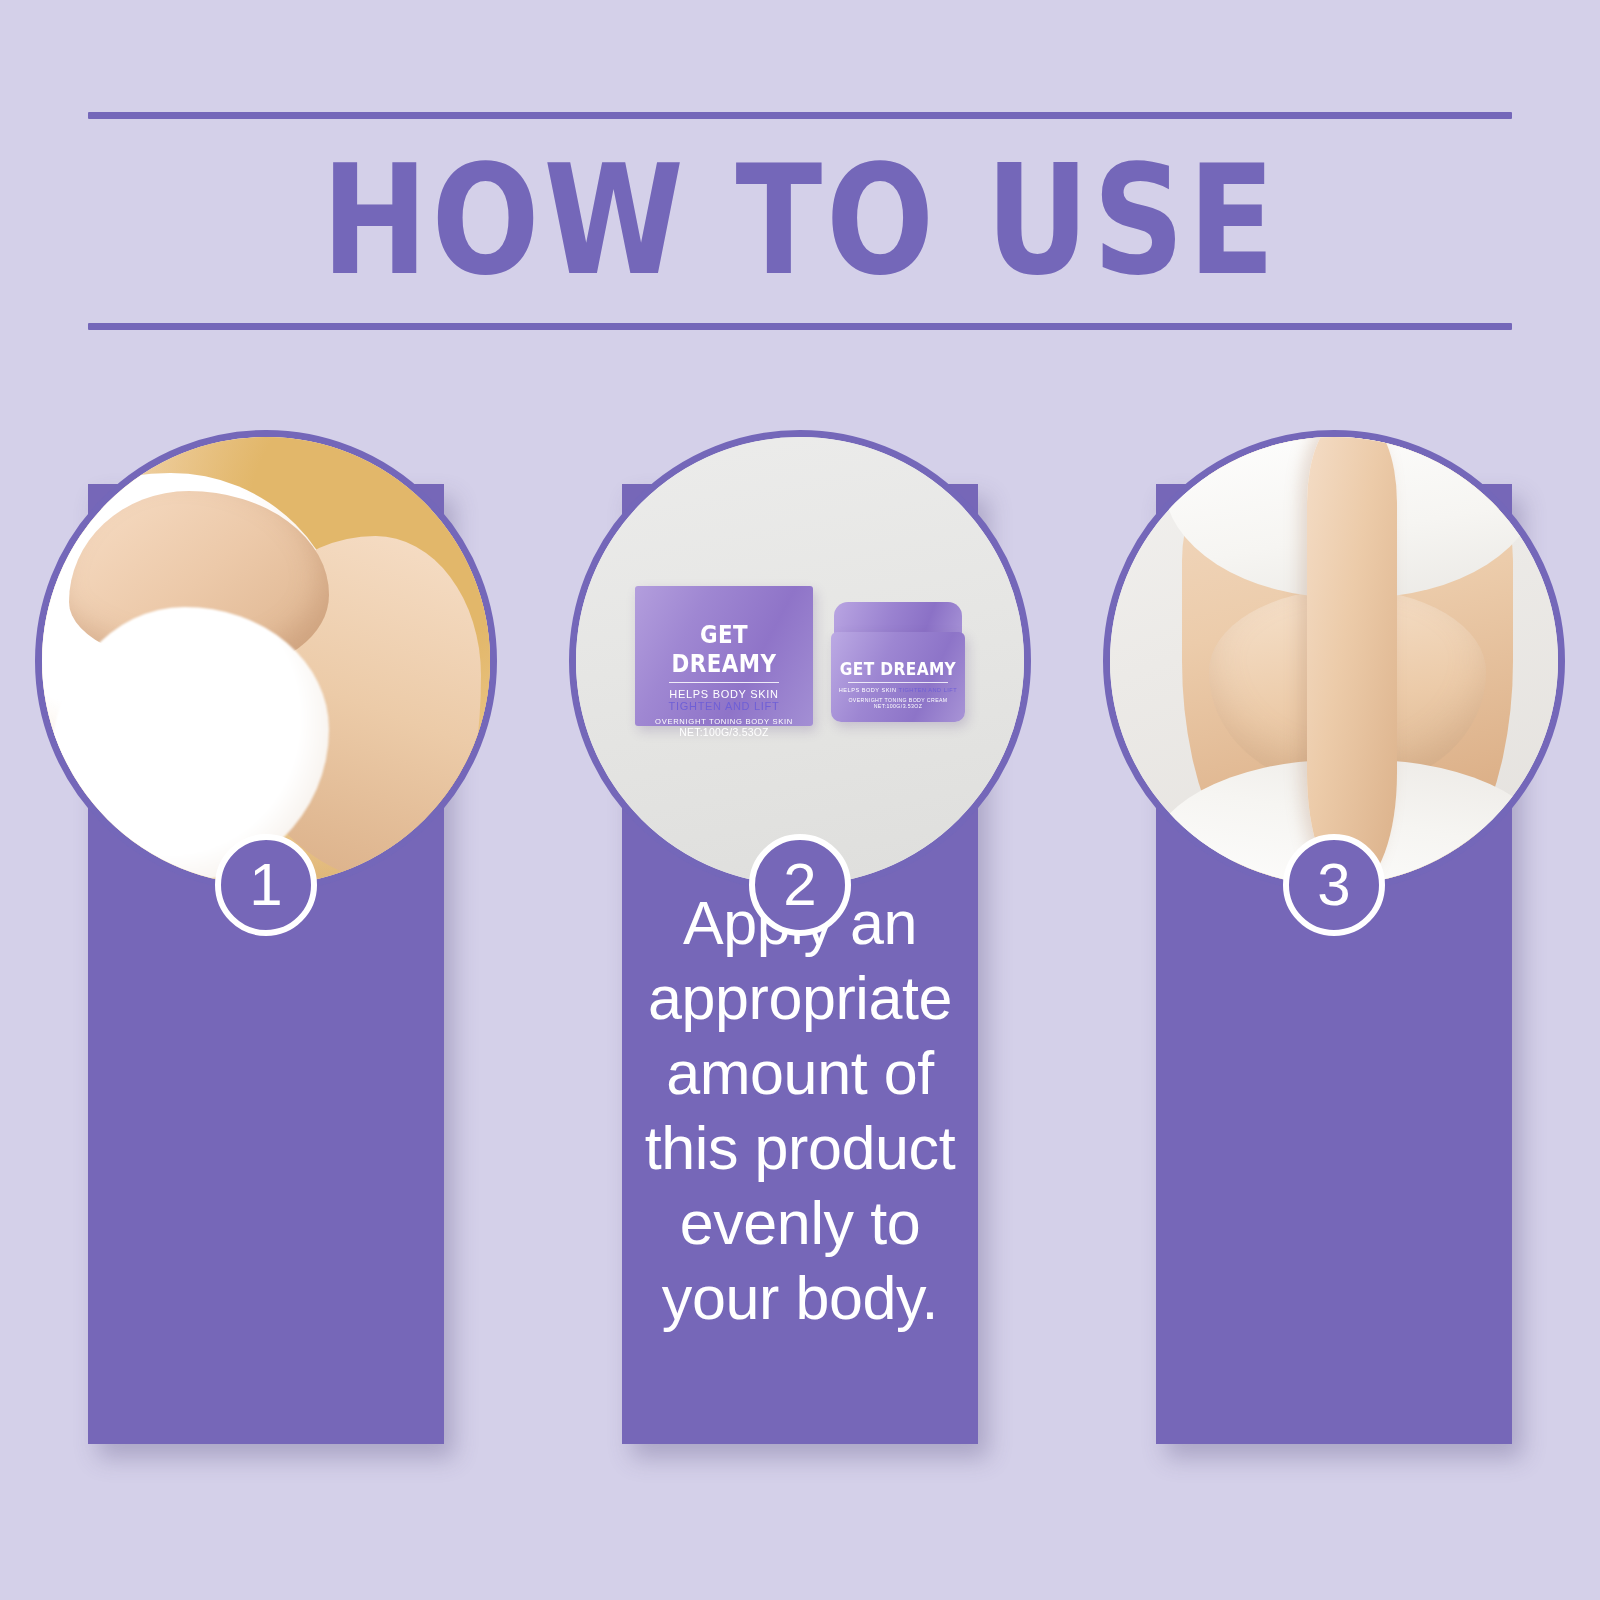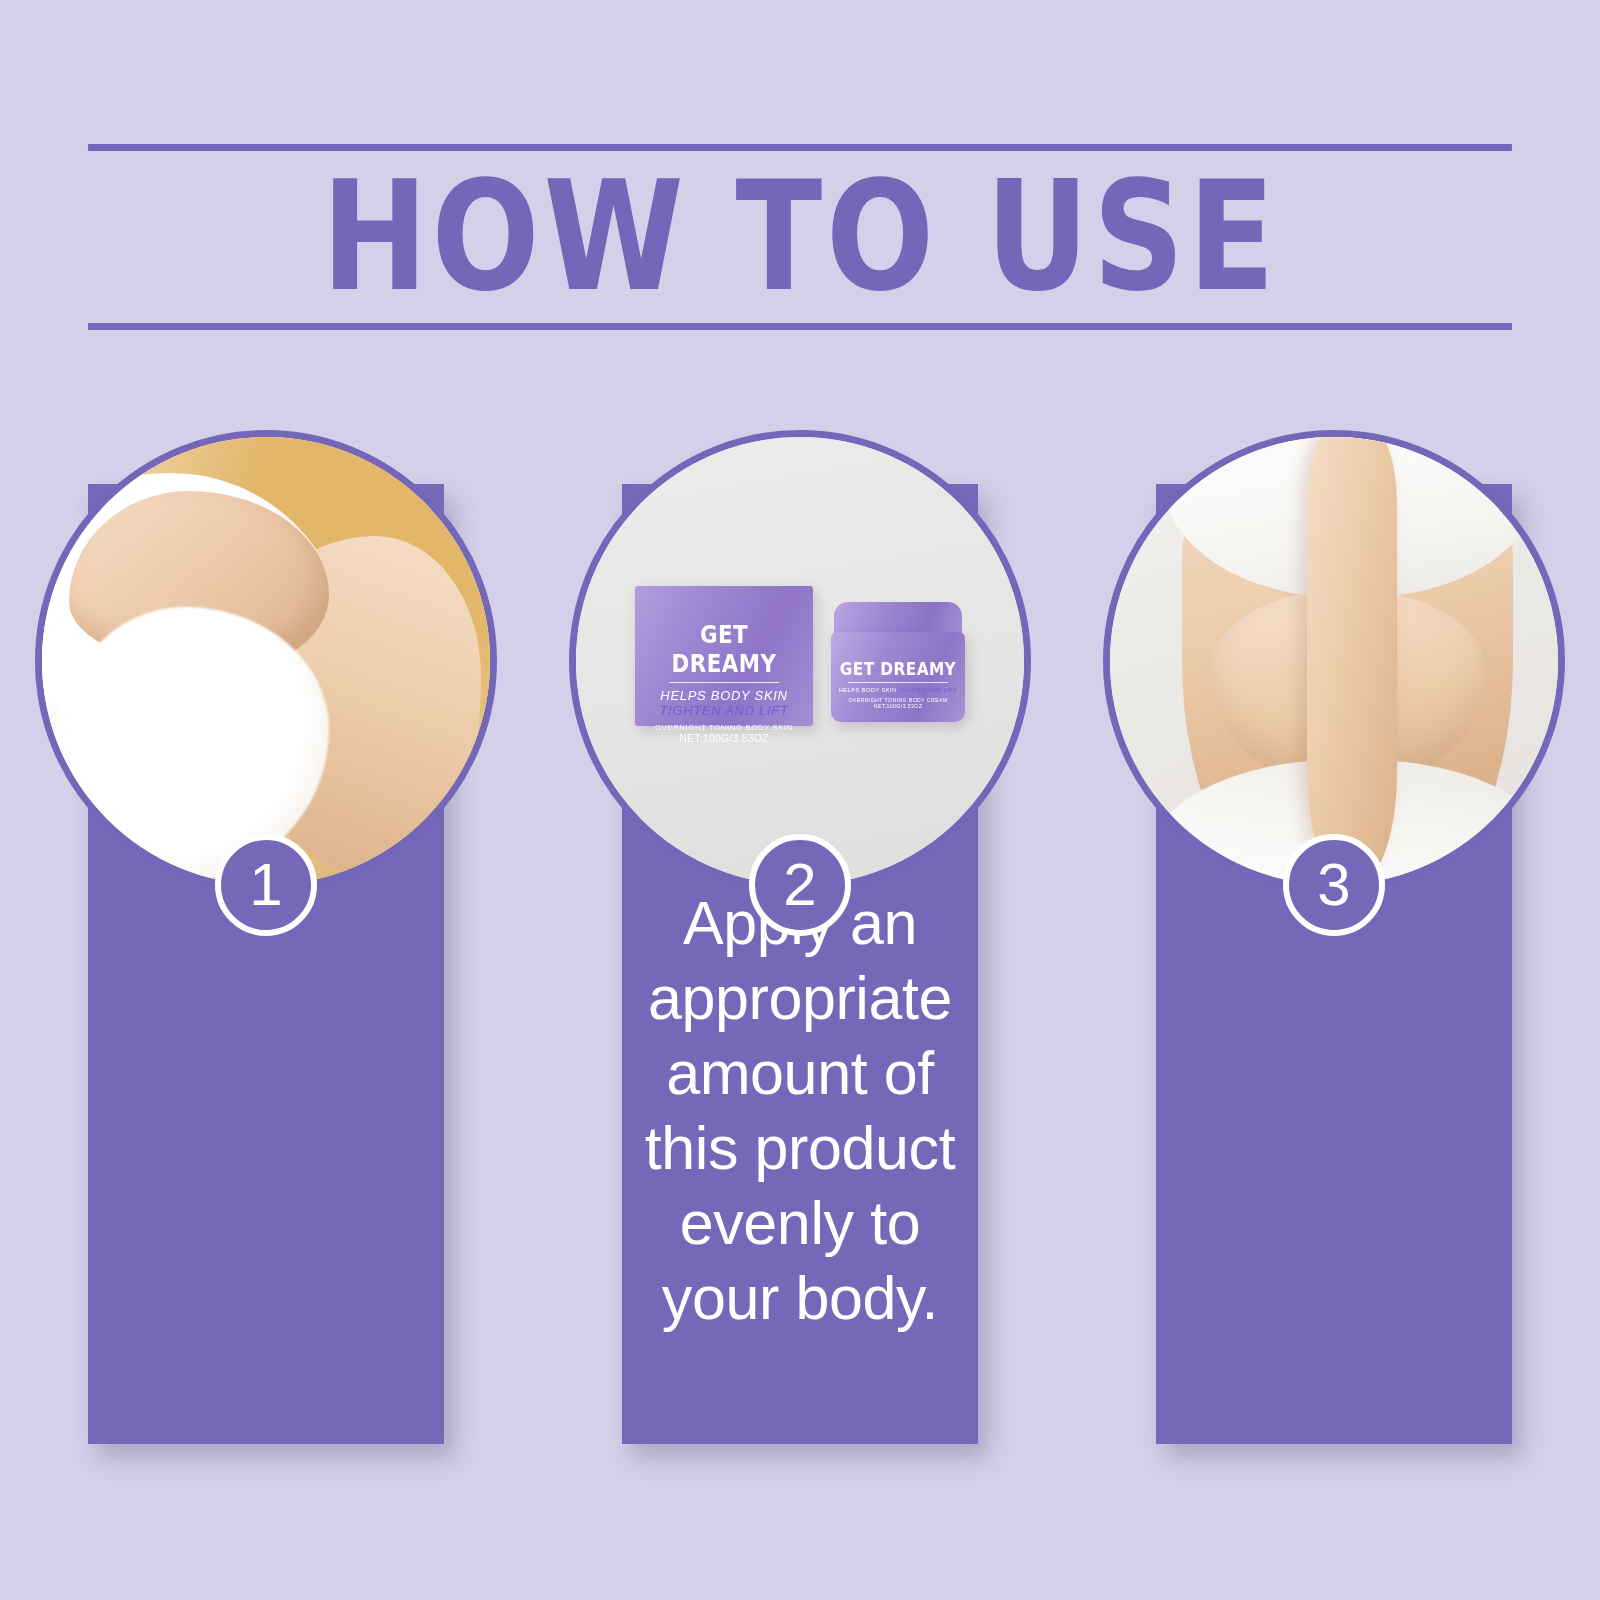--- a/index.html
+++ b/index.html
@@ -15,22 +15,21 @@
     font-family: "Liberation Sans", sans-serif;
     position: relative;
   }
 
   
   .header {
     position: absolute;
     left: 88px;
     top: 112px;
     width: 1424px;
-    height: 186px;
-    margin-top: 32px;
+    height: 218px;
   }
 
   .rule {
     position: absolute;
     left: 0;
     width: 100%;
     height: 7px;
     background: #7467b9;
     border-radius: 1px;
   }
@@ -178,24 +177,23 @@
     font-family: "Liberation Sans Narrow", "DejaVu Sans Condensed", "Liberation Sans", sans-serif;
     transform: scaleX(0.95);
   }
   .brand-rule {
     width: 70%;
     height: 1px;
     margin: 4px auto 5px;
     background: rgba(255,255,255,0.85);
   }
   .tag-lg {
-    font-size: 13px;
+    font-size: 11px;
     letter-spacing: 0.7px;
     color: #ffffff;
-    font-style: italic;
   }
   .tag-lg .accent { color: #6f5fd6; }
   .sub-lg {
     font-size: 7.6px;
     letter-spacing: 0.7px;
     color: #ffffff;
     margin-top: 5px;
   }
   .net-lg {
     font-size: 10.5px;

